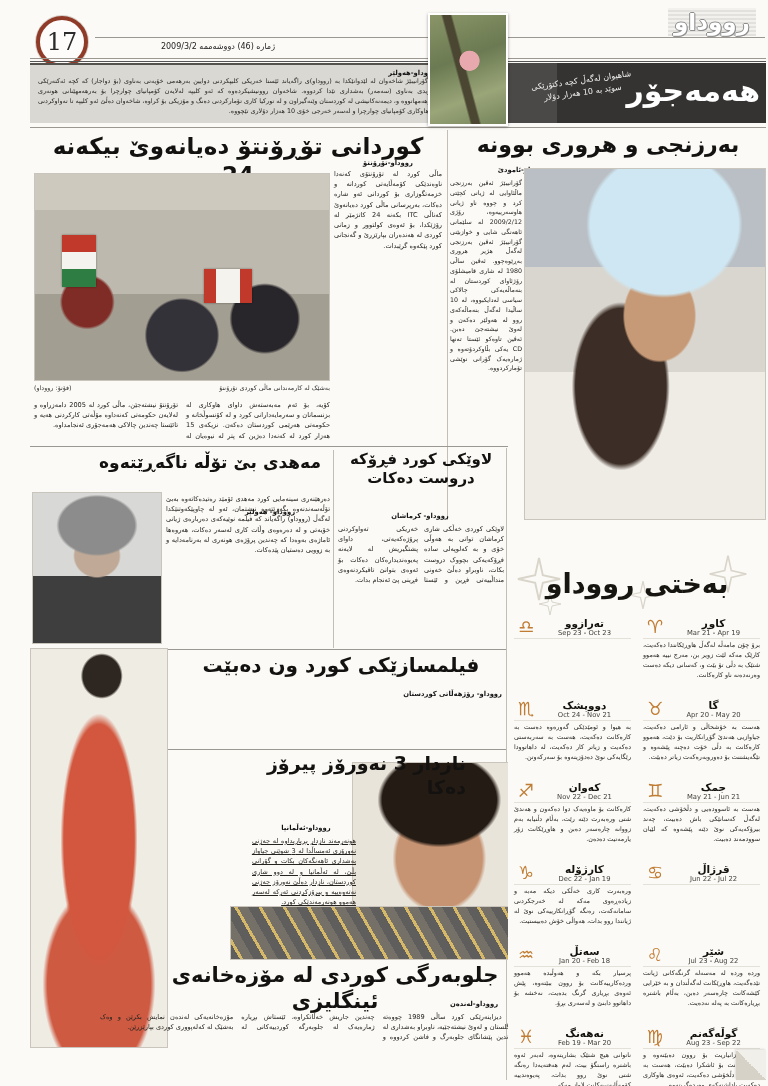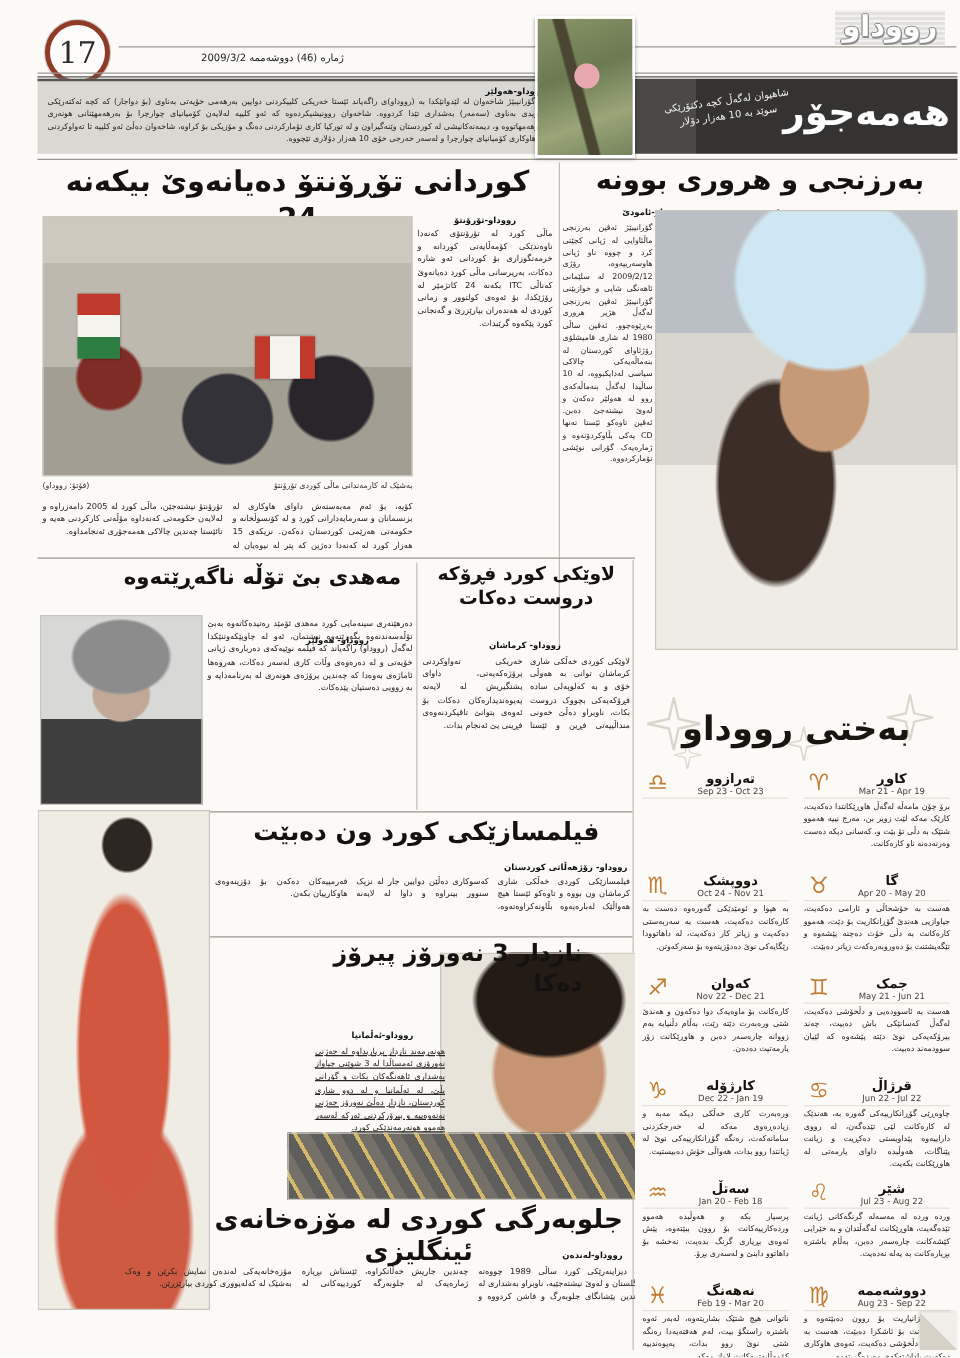--- a/index.html
+++ b/index.html
@@ -107,21 +107,21 @@
 
   <div class="abs photo photo-group" style="left:34px;top:173px;width:296px;height:208px;">
     <div class="abs flag-kurdistan" style="left:28px;top:62px;width:34px;height:52px;"></div>
     <div class="abs flag-canada" style="left:170px;top:96px;width:48px;height:34px;"></div>
   </div>
   <div class="abs" style="left:34px;top:384px;width:296px;display:flex;justify-content:space-between;direction:rtl;">
     <span class="caption">بەشێک لە کارمەندانی ماڵی کوردی تۆرۆنتۆ</span>
     <span class="caption">(فۆتۆ: رووداو)</span>
   </div>
 
-  <div class="abs" style="left:334px;top:172px;width:108px;">
+  <div class="abs" style="left:334px;top:159px;width:108px;">
     <div class="byline" style="text-align:center;">رووداو-تۆرۆنتۆ</div>
     <div class="body-text" style="margin-top:2px;">ماڵی کورد لە تۆرۆنتۆی کەنەدا ناوەندێکی کۆمەڵایەتی کوردانە و خزمەتگوزاری بۆ کوردانی ئەو شارە دەکات، بەرپرسانی ماڵی کورد دەیانەوێ کەناڵی ITC بکەنە 24 کاتژمێر لە رۆژێکدا، بۆ ئەوەی کولتوور و زمانی کوردی لە هەندەران بپارێزرێ و گەنجانی کورد پێکەوە گرێبدات.</div>
   </div>
   <div class="abs body-text" style="left:34px;top:400px;width:296px;height:44px;column-count:2;column-gap:8px;direction:rtl;">کۆیە، بۆ ئەم مەبەستەش داوای هاوکاری لە بزنسمانان و سەرمایەدارانی کورد و لە کۆنسوڵخانە و حکومەتی هەرێمی کوردستان دەکەن. نزیکەی 15 هەزار کورد لە کەنەدا دەژین کە پتر لە نیوەیان لە تۆرۆنتۆ نیشتەجێن، ماڵی کورد لە 2005 دامەزراوە و لەلایەن حکومەتی کەنەداوە مۆڵەتی کارکردنی هەیە و تائێستا چەندین چالاکی هەمەجۆری ئەنجامداوە.</div>
 
   <div class="abs rule" style="left:447px;top:130px;width:1px;height:390px;background:#c2beb4;"></div>
 
   <div class="abs headline" style="left:452px;top:131px;width:312px;font-size:22px;text-align:center;">بەرزنجی و هروری بوونە خزم</div>
   <div class="abs byline" style="left:452px;top:166px;width:140px;text-align:center;">رووداو-ئامودێ</div>
 
@@ -137,21 +137,20 @@
   <div class="abs photo photo-oldman" style="left:32px;top:492px;width:130px;height:152px;"></div>
   <div class="abs headline" style="left:338px;top:450px;width:166px;font-size:15px;text-align:center;">لاوێکی کورد فڕۆکە دروست دەکات</div>
 
   <div class="abs body-text" style="left:166px;top:494px;width:164px;height:150px;">دەرهێنەری سینەمایی کورد مەهدی ئۆمێد رەتیدەکاتەوە بەبێ تۆڵەسەندنەوە بگەڕێتەوە نیشتمان، ئەو لە چاوپێکەوتنێکدا لەگەڵ (رووداو) راگەیاند کە فیلمە نوێیەکەی دەربارەی ژیانی خۆیەتی و لە دەرەوەی وڵات کاری لەسەر دەکات، هەروەها ئاماژەی بەوەدا کە چەندین پرۆژەی هونەری لە بەرنامەدایە و بە زوویی دەستیان پێدەکات.</div>
   <div class="abs byline" style="left:360px;top:512px;width:120px;text-align:center;">رووداو- کرماشان</div>
   <div class="abs body-text" style="left:338px;top:524px;width:166px;height:120px;column-count:2;column-gap:6px;">لاوێکی کوردی خەڵکی شاری کرماشان توانی بە هەوڵی خۆی و بە کەلوپەلی سادە فڕۆکەیەکی بچووک دروست بکات، ناوبراو دەڵێ خەونی منداڵییەتی فڕین و ئێستا خەریکی تەواوکردنی پرۆژەکەیەتی، داوای پشتگیریش لە لایەنە پەیوەندیدارەکان دەکات بۆ ئەوەی بتوانێ تاقیکردنەوەی فڕینی پێ ئەنجام بدات.</div>
 
   <div class="abs rule" style="left:168px;top:649px;width:338px;height:1px;"></div>
   <div class="abs headline" style="left:180px;top:653px;width:322px;font-size:20px;text-align:center;">فیلمسازێکی کورد ون دەبێت</div>
   <div class="abs byline" style="left:340px;top:690px;width:162px;text-align:right;">رووداو- رۆژهەڵاتی کوردستان</div>
-  <div class="abs body-text" style="left:172px;top:700px;width:332px;height:46px;column-count:3;column-gap:7px;">فیلمسازێکی کوردی خەڵکی شاری کرماشان ون بووە و تاوەکو ئێستا هیچ هەواڵێک لەبارەیەوە بڵاونەکراوەتەوە، کەسوکاری دەڵێن دوایین جار لە نزیک سنوور بینراوە و داوا لە لایەنە فەرمییەکان دەکەن بۆ دۆزینەوەی هاوکارییان بکەن.</div>
   <div class="abs rule" style="left:168px;top:749px;width:338px;height:1px;"></div>
 
   <div class="abs photo photo-dress" style="left:30px;top:648px;width:138px;height:400px;"></div>
 
   <div class="abs photo photo-face" style="left:352px;top:762px;width:168px;height:172px;"></div>
   <div class="abs headline" style="left:250px;top:752px;width:216px;font-size:19px;text-align:right;z-index:3;">نازدار 3 نەورۆز پیرۆز دەکا</div>
   <div class="abs byline" style="left:256px;top:824px;width:100px;text-align:center;">رووداو-ئەڵمانیا</div>
   <div class="abs body-text" style="left:252px;top:836px;width:104px;height:118px;text-decoration:underline;">هونەرمەند نازدار بڕیاریداوە لە جەژنی نەورۆزی ئەمساڵدا لە 3 شوێنی جیاواز بەشداری ئاهەنگەکان بکات و گۆرانی بڵێ، لە ئەڵمانیا و لە دوو شاری کوردستان، نازدار دەڵێ نەورۆز جەژنی نەتەوەییە و پیرۆزکردنی ئەرکە لەسەر هەموو هونەرمەندێکی کورد.</div>
 
   <div class="abs photo photo-clothes" style="left:230px;top:906px;width:290px;height:54px;"></div>
@@ -242,21 +241,20 @@
       </div>
 
       <div class="zod">
         <div class="zod-head">
             <div class="zod-names">
               <div class="zod-name">قرژاڵ</div>
               <div class="zod-dates">Jun 22 - Jul 22</div>
             </div>
             <span class="zod-icon">♋</span>
           </div>
-        <div class="zod-text">چاوەڕێی گۆڕانکارییەکی گەورە بە، هەندێک لە کارەکانت لێی تێدەگەن، لە رووی داراییەوە پێداویستی دەکڕیت و زیانت پێناگات، هەوڵبدە داوای یارمەتی لە هاوڕێکانت بکەیت.</div>
       </div>
 
       <div class="zod">
         <div class="zod-head">
             <div class="zod-names">
               <div class="zod-name">کارژۆلە</div>
               <div class="zod-dates">Dec 22 - Jan 19</div>
             </div>
             <span class="zod-icon">♑</span>
           </div>
@@ -281,21 +279,21 @@
               <div class="zod-dates">Jan 20 - Feb 18</div>
             </div>
             <span class="zod-icon">♒</span>
           </div>
         <div class="zod-text">پرسیار بکە و هەوڵبدە هەموو وردەکارییەکانت بۆ روون ببێتەوە، پێش ئەوەی بڕیاری گرنگ بدەیت، نەخشە بۆ داهاتوو دابنێ و لەسەری بڕۆ.</div>
       </div>
 
       <div class="zod">
         <div class="zod-head">
             <div class="zod-names">
-              <div class="zod-name">دووشەممە</div>
+              <div class="zod-name">گوڵەگەنم</div>
               <div class="zod-dates">Aug 23 - Sep 22</div>
             </div>
             <span class="zod-icon">♍</span>
           </div>
         <div class="zod-text">هەندێ زانیاریت بۆ روون دەبێتەوە و رێنماییەکانت بۆ ئاشکرا دەبێت، هەست بە ئارامی و دڵخۆشی دەکەیت، ئەوەی هاوکاری دەکەیت پاداشتەکەی وەردەگریتەوە.</div>
       </div>
 
       <div class="zod">
         <div class="zod-head">
             <div class="zod-names">

